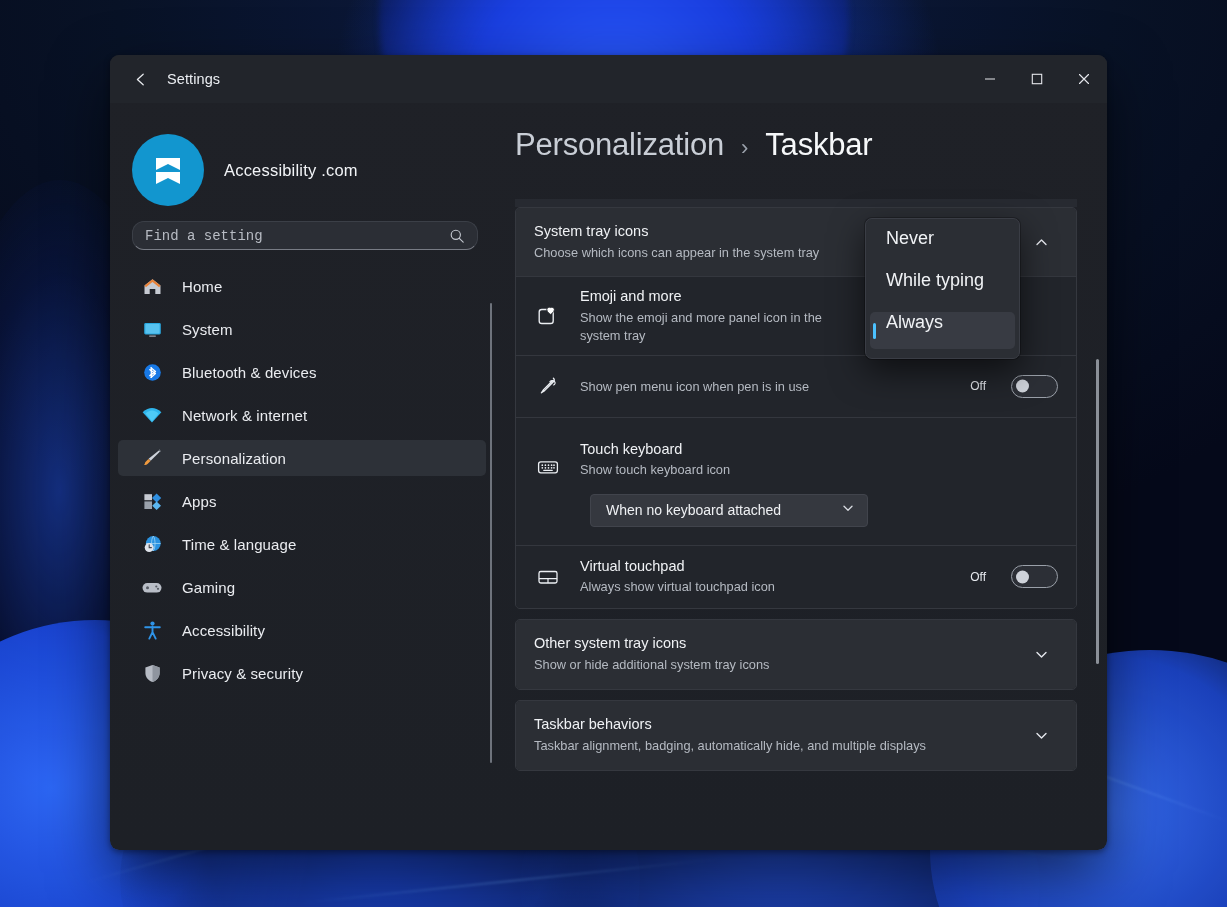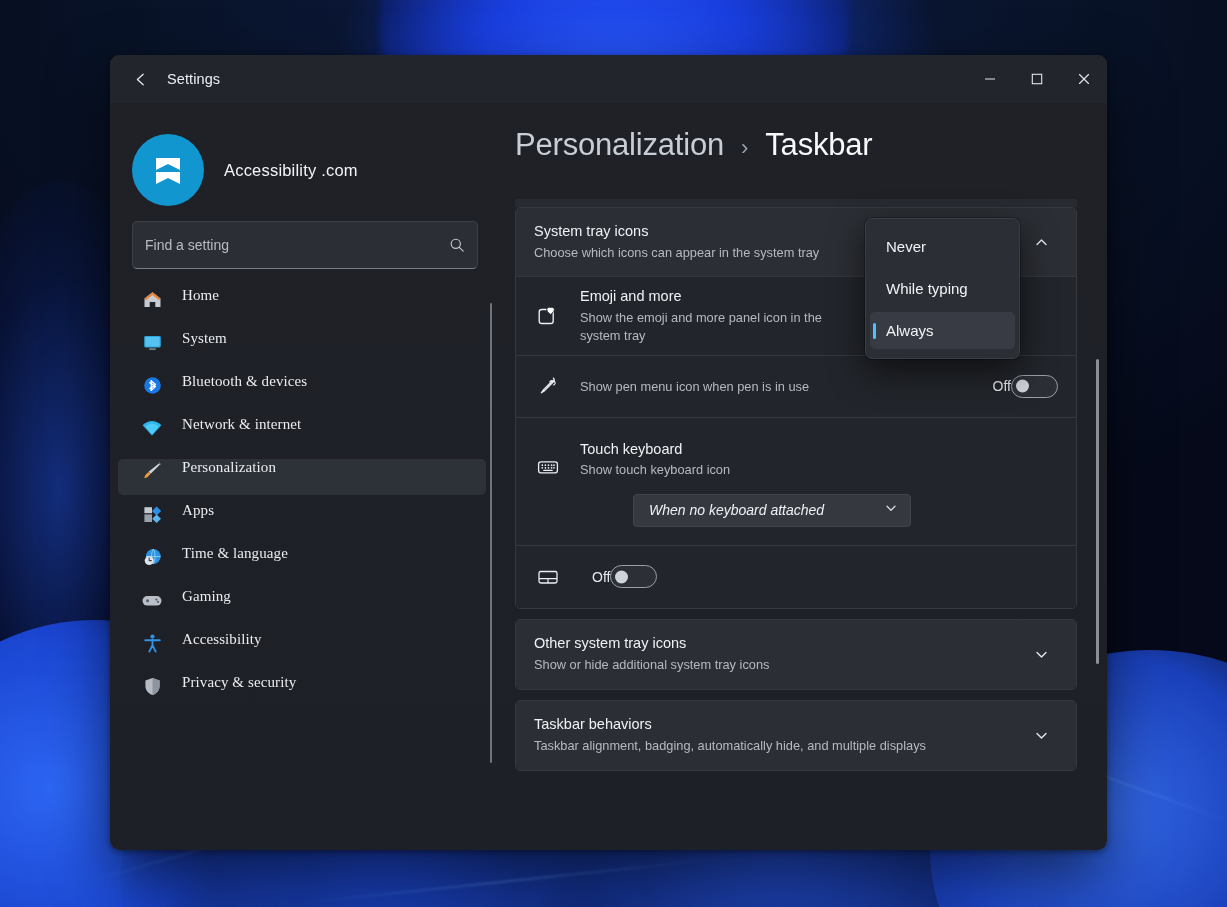--- a/index.html
+++ b/index.html
@@ -112,45 +112,45 @@
     display: flex; align-items: center; justify-content: center;
     flex: 0 0 72px;
   }
   .avatar svg { display:block; }
   .account-name {
     margin-left: 20px;
     font-size: 16.5px; color: #f2f4f7; letter-spacing: .2px;
   }
   .search-wrap { padding: 0 22px; margin-top: 6px; }
   .search-box {
-    height: 48px; border-radius: 5px;
+    height: 29px; border-radius: 12px;
     background: #2b2e35;
     border: 1px solid #3b3f47;
     border-bottom: 1px solid #787c85;
     display: flex; align-items: center;
     padding: 0 12px;
+    font-family: Liberation Mono, monospace;
   }
   .search-box input {
     flex: 1 1 auto; background: transparent; border: none; outline: none;
     color: #dfe2e8; font-size: 14px; font-family: inherit;
   }
   .search-box input::placeholder { color: #b8bcc4; }
   .nav-list {
     margin-top: 18px;
     padding: 0 14px 0 8px;
     position: relative;
   }
   .nav-item {
-    display: flex; align-items: flex-start;
+    display: flex; align-items: center;
     height: 36px; margin: 7px 0;
     padding-left: 22px;
     border-radius: 5px;
     cursor: pointer;
     position: relative;
-    font-family: Liberation Serif, serif;
   }
   .nav-item.active {
     background: #2d3138;
   }
   .nav-item.active::before {
     content: ""; position: absolute; left: -12px; top: 50%;
     transform: translateY(-50%);
     width: 3px; height: 17px; border-radius: 2px;
     background: #4cc2ff;
   }
@@ -211,21 +211,21 @@
   .row.sub { background: #22252b; padding-left: 18px; }
   .row-icon {
     width: 28px; flex: 0 0 28px;
     display: flex; align-items: center; justify-content: center;
     margin-right: 18px;
   }
   .row-text { flex: 1 1 auto; min-width: 0; padding: 10px 0; }
   .row-title { font-size: 14.5px; color: #f0f2f5; line-height: 1.35; }
   .row-sub { font-size: 12.8px; color: #b5bac2; line-height: 1.42; margin-top: 2px; }
   .row-right { display: flex; align-items: center; flex: 0 0 auto; margin-left: 12px; }
-  .toggle-label { font-size: 14px; color: #e6e9ee; margin-right: 0; }
+  .toggle-label { font-size: 12px; color: #e6e9ee; margin-right: 25px; }
   .toggle {
     width: 47px; height: 23px; border-radius: 12px;
     border: 1px solid #9aa0a9;
     background: #2c2f36;
     position: relative; cursor: pointer;
   }
   .toggle .knob {
     position: absolute; left: 4px; top: 50%; transform: translateY(-50%);
     width: 13px; height: 13px; border-radius: 50%;
     background: #cfd3da;
@@ -238,49 +238,48 @@
 
   
   .row.stacked { flex-direction: column; align-items: stretch; padding: 0 18px 18px 18px; min-height: 108px; }
   .stacked-top { display: flex; align-items: flex-start; padding-top: 12px; }
   .stacked-icon {
     width: 28px; flex: 0 0 28px; margin-right: 18px;
     display: flex; align-items: center; justify-content: center;
     align-self: center; margin-top: 14px;
   }
   .dropdown-btn {
-    margin-left: 99px; margin-top: 4px;
+    margin-left: 56px; margin-top: 4px;
     width: 278px; height: 33px;
     background: #35383f;
     border: 1px solid #41444c;
     border-radius: 4px;
     display: flex; align-items: center; justify-content: space-between;
     padding: 0 12px 0 15px;
     cursor: pointer;
-    font-style: italic;
   }
   .dd-value { font-size: 14px; color: #eff1f4; }
 
   
   .flyout {
     position: absolute;
     left: 350px; top: 19px;
     width: 155px;
     background: #2b2e34;
     border: 1px solid #3a3d45;
     border-radius: 7px;
     box-shadow: 0 12px 34px rgba(0,0,0,.6), 0 0 0 1px rgba(0,0,0,.25);
     padding: 4px;
     z-index: 40;
   }
   .flyout-item {
     height: 37px; border-radius: 5px;
-    display: flex; align-items: center;
+    display: flex; 
     padding-left: 16px;
-    font-size: 15px; color: #f1f3f6;
+    font-size: 18px; color: #f1f3f6;
     cursor: pointer; position: relative;
     margin: 5px 0;
   }
   .flyout-item.selected { background: #383b43; }
   .flyout-item.selected::before {
     content: ""; position: absolute; left: 3px; top: 50%;
     transform: translateY(-50%);
     width: 3px; height: 16px; border-radius: 2px;
     background: #4cc2ff;
   }
@@ -571,20 +570,24 @@
           </div>
 
           <div class="row sub">
             <div class="row-icon">
               <svg width="24" height="24" viewBox="0 0 24 24">
                 <rect x="3" y="6.5" width="18" height="11.5" rx="1.8" fill="none" stroke="#eceff3" stroke-width="1.3"></rect>
                 <path d="M3 13.6 H21" stroke="#eceff3" stroke-width="1.2"></path>
                 <path d="M12 13.6 V18" stroke="#eceff3" stroke-width="1.2"></path>
               </svg>
             </div>
+            <div class="row-text">
+              <div class="row-title">Virtual touchpad</div>
+              <div class="row-sub">Always show virtual touchpad icon</div>
+            </div>
             <div class="row-right">
               <span class="toggle-label">Off</span>
               <div class="toggle">
                 <span class="knob"></span>
               </div>
             </div>
           </div>
 
         </div>
 

